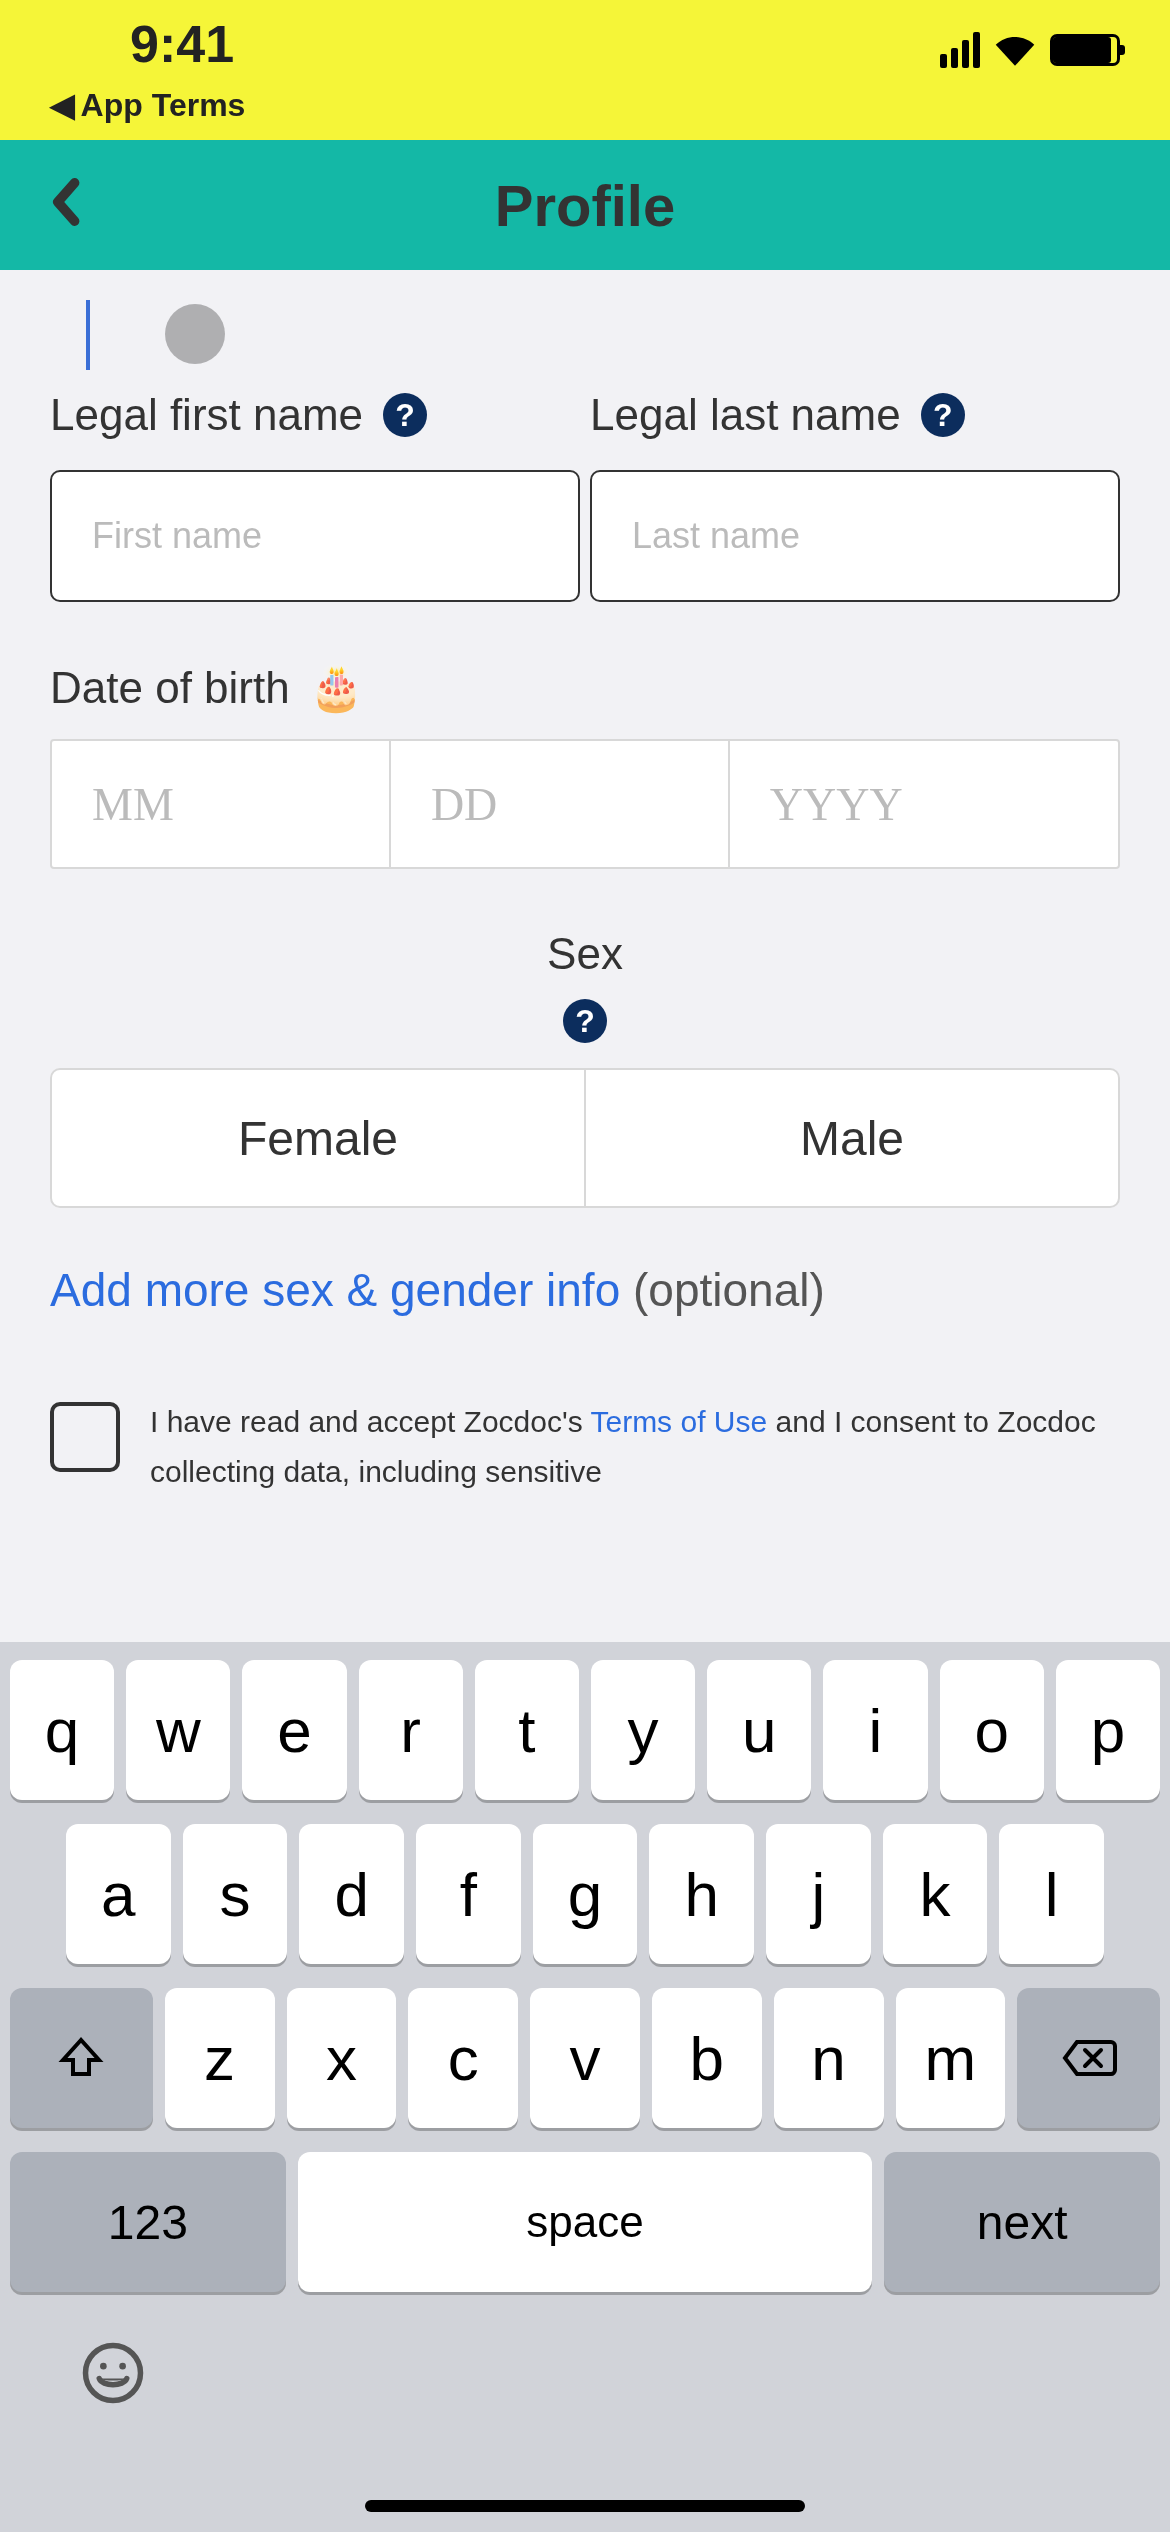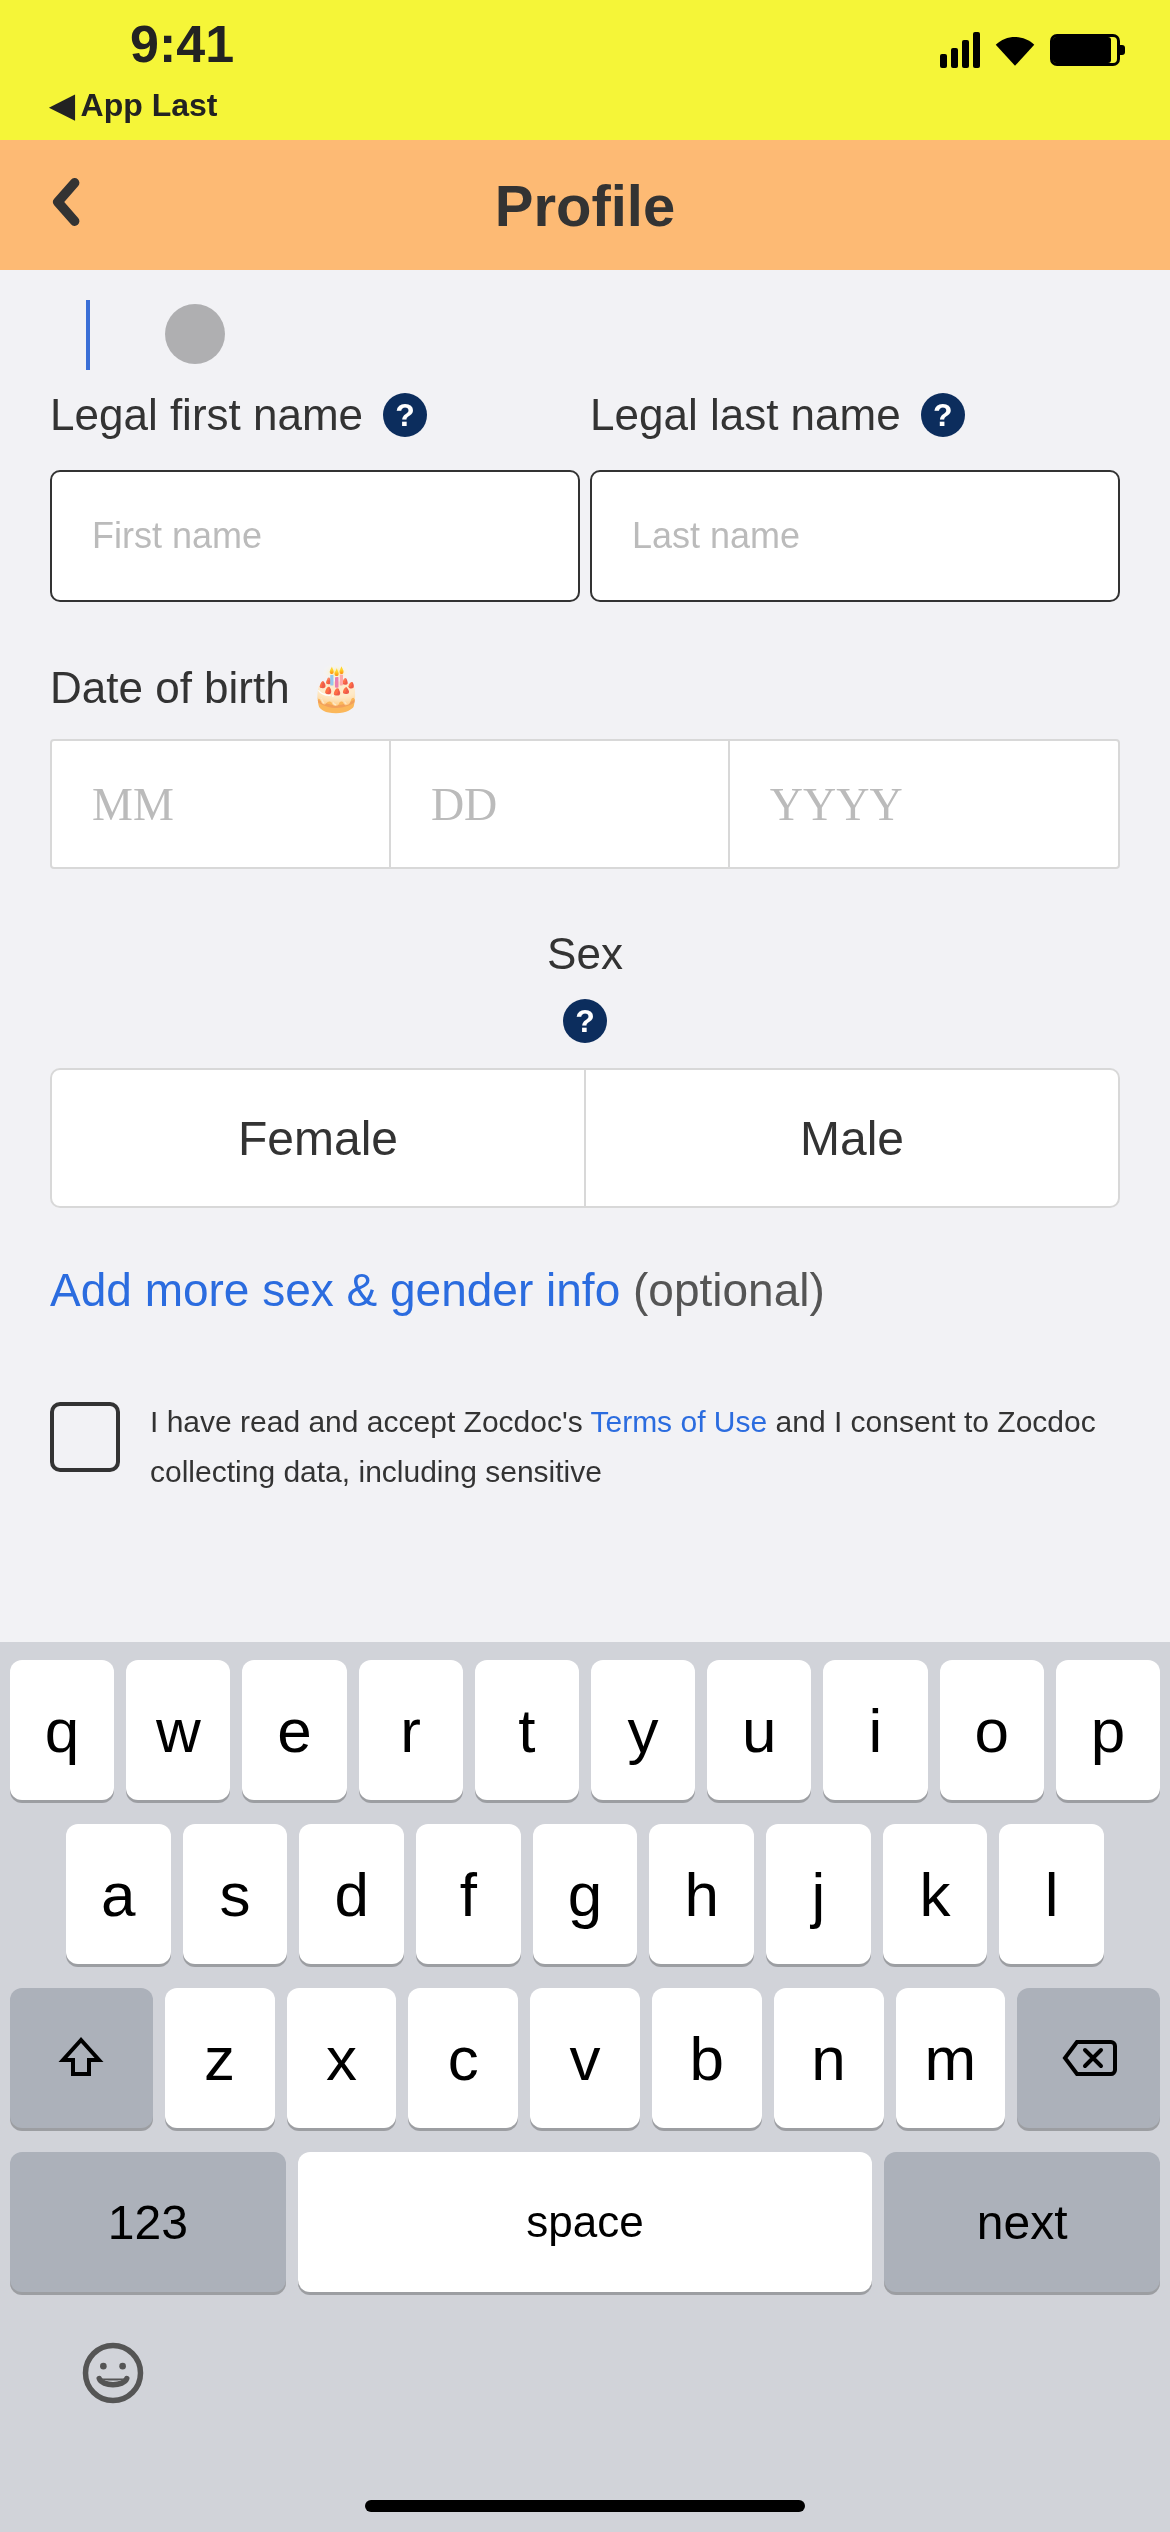--- a/index.html
+++ b/index.html
@@ -76,21 +76,21 @@
     }
     .battery-fill {
       background: #000;
       width: 90%;
       height: 100%;
       border-radius: 3px;
     }
     
     
     .header {
-      background: #fdba74;
+      background: #14b8a6;
       height: 130px;
       display: flex;
       align-items: center;
       justify-content: center;
       position: relative;
     }
     .back-btn {
       position: absolute;
       left: 50px;
       font-size: 60px;
@@ -304,21 +304,21 @@
     }
   </style>
 </head>
 <body>
 
 <div class="status-bar">
   <div class="status-left">
     <div class="status-time">9:41</div>
     <div class="app-store-back">
       <span>◀</span>
-      <span>App Last</span>
+      <span>App Terms</span>
     </div>
   </div>
   <div class="status-right">
     <div class="signal-bars">
       <div class="signal-bar" style="height:14px"></div>
       <div class="signal-bar" style="height:20px"></div>
       <div class="signal-bar" style="height:28px"></div>
       <div class="signal-bar" style="height:36px"></div>
     </div>
     <svg class="wifi-icon" width="42" height="32" viewBox="0 0 24 18">

